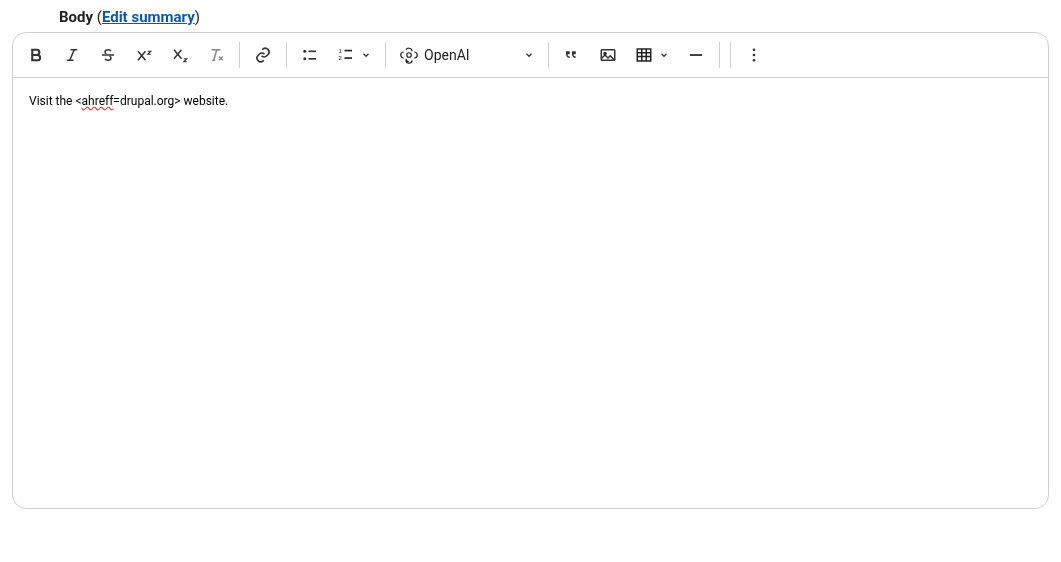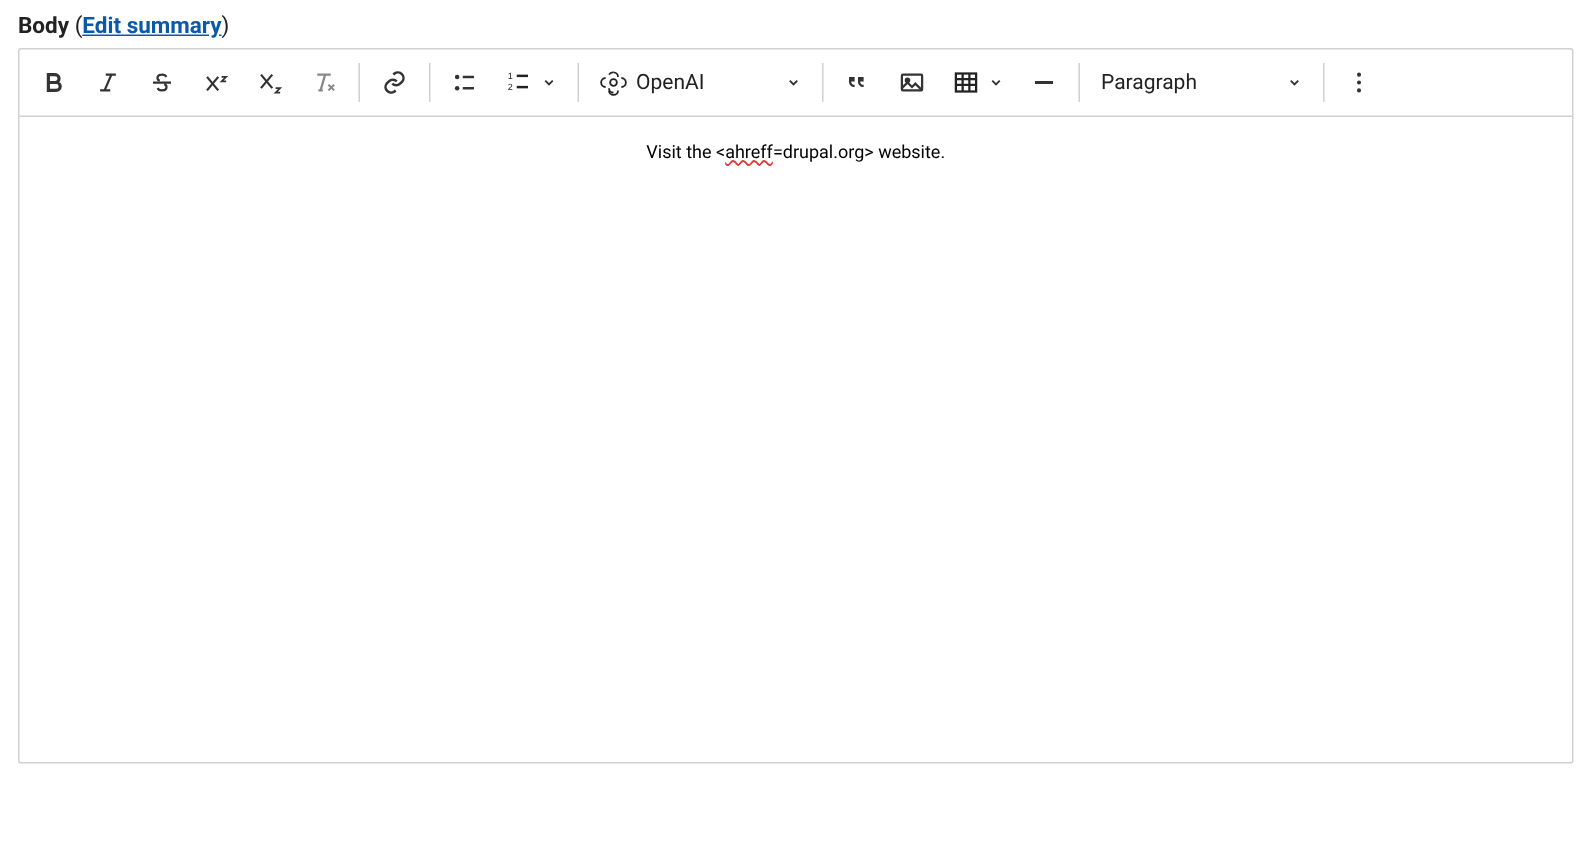--- a/index.html
+++ b/index.html
@@ -10,36 +10,36 @@
     body {
       font-family: -apple-system, BlinkMacSystemFont, "Segoe UI", Roboto, Arial, sans-serif;
       font-size: 14px;
       color: #222;
       background: #fff;
       padding: 8px 12px;
     }
     .field-label {
       font-size: 15px;
       margin-bottom: 6px;
+      margin-left: 47px;
     }
     .field-label .label-text {
       font-weight: 700;
       color: #222;
     }
     .field-label .edit-summary-link {
       color: #0a5aa9;
       text-decoration: underline;
       font-weight: 700;
       cursor: pointer;
     }
     .editor-wrap {
       border: 1px solid #cfd0d2;
-      border-radius: 2px;
+      border-radius: 14px;
       background: #fff;
-      text-align: center;
     }
     .toolbar {
       display: flex;
       align-items: center;
       border-bottom: 1px solid #cfd0d2;
       padding: 4px 6px;
       gap: 2px;
       flex-wrap: nowrap;
     }
     .tb-btn {
@@ -272,28 +272,20 @@
     <button class="tb-btn">
       <span>
         <svg width="18" height="18" viewBox="0 0 24 24" fill="none" stroke="currentColor" stroke-width="2.5">
             <line x1="4" y1="12" x2="20" y2="12"></line>
           </svg>
       </span>
     </button>
 
     <div class="tb-sep"></div>
 
-    <div class="tb-dd paragraph-dd">
-      <span class="tb-label">Paragraph</span>
-      <span class="chev push-right">
-        <svg width="10" height="10" viewBox="0 0 24 24" fill="none" stroke="currentColor" stroke-width="3">
-            <polyline points="6 9 12 15 18 9"></polyline>
-          </svg>
-      </span>
-    </div>
 
     <div class="tb-sep"></div>
 
     <button class="tb-btn">
       <span>
         <svg width="18" height="18" viewBox="0 0 24 24" fill="currentColor">
             <circle cx="12" cy="5" r="1.8"></circle>
             <circle cx="12" cy="12" r="1.8"></circle>
             <circle cx="12" cy="19" r="1.8"></circle>
           </svg>

